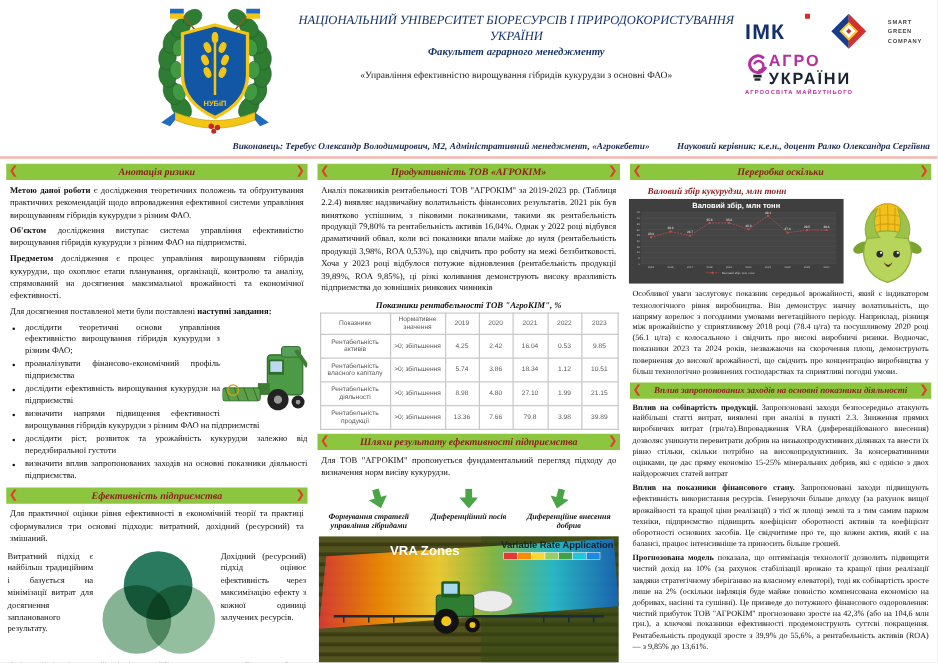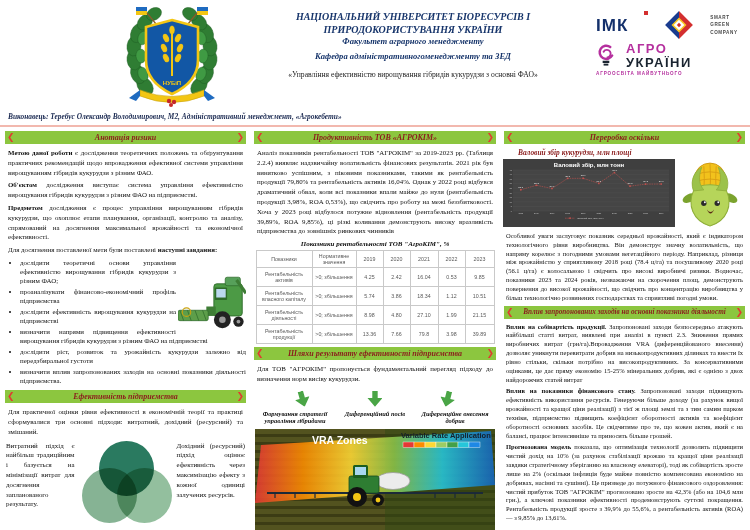--- a/index.html
+++ b/index.html
@@ -2,37 +2,37 @@
 <html><head>
 <meta charset="utf-8">
 <style>
   *{margin:0;padding:0;box-sizing:border-box}
   html,body{background:#e8e8e8}
   .poster{position:relative;width:750px;height:530px;background:#ffffff;overflow:hidden;
           font-family:"Liberation Serif",serif;color:#111}
   
   .emblem{position:absolute;left:112px;top:4px;width:120px;height:104px}
   .hdr-center{position:absolute;left:236px;top:10px;width:354px;text-align:center}
-  .uni{font-size:10px;font-weight:bold;font-style:italic;color:#17356b;line-height:1.3}
+  .uni{font-size:10px;font-weight:normal;font-style:italic;color:#17356b;line-height:1.3}
   .fac{margin-top:0;font-size:8.6px;font-weight:bold;font-style:italic;color:#17356b}
   .dep{margin-top:5px;font-size:8.6px;font-weight:bold;font-style:italic;color:#17356b}
   .topic{margin-top:9px;font-size:7.6px;color:#222}
   .hdr-logos{position:absolute;right:2px;top:10px;width:152px;font-family:"Liberation Sans",sans-serif}
   .imk-row{display:flex;align-items:center;gap:16px}
   .imk-name{font-weight:800;font-size:17px;color:#14306b;letter-spacing:1px;line-height:1}
   .imk-dot{width:4px;height:4px;background:#d32f2f;align-self:flex-start;margin-top:1px}
   .imk-diamond{width:30px;height:30px}
   .imk-tag{font-size:4.6px;font-weight:bold;color:#4a4a4a;letter-spacing:.6px;line-height:1.6}
   .imk-tag span{display:block}
-  .agro-row{display:flex;align-items:center;gap:11px;margin-top:2px}
+  .agro-row{display:flex;align-items:flex-start;gap:0;margin-top:2px}
   .agro-icon{width:19px;height:25px}
   .agro1{font-weight:800;font-size:13px;color:#b5309e;letter-spacing:1.5px;line-height:1.05}
   .agro2{font-weight:800;font-size:13px;color:#1a2430;letter-spacing:1.5px;line-height:1.05}
   .agro-tag{font-size:4.6px;color:#b5309e;font-weight:bold;letter-spacing:.9px;margin-top:2px}
-  .byline{position:absolute;top:112px;left:8px;right:6px;display:flex;justify-content:flex-start;
+  .byline{position:absolute;top:112px;left:8px;right:6px;display:flex;justify-content:flex-end;
           gap:22px;font-weight:bold;font-style:italic;font-size:7.4px;color:#1b2a52}
   .hdr-rule{position:absolute;top:125px;left:0;width:750px;height:2px;background:#f2b8ae}
   
   .col{position:absolute;top:128px;height:402px}
   .col-l{left:3px;width:245px}
   .col-m{left:252px;width:246px}
   .col-r{left:502px;width:245px}
   .banner{position:relative;height:13px;background:#8cc63f;margin:3px 2px 4px;
           display:flex;align-items:center;justify-content:center}
   .bt{font-size:8px;font-weight:bold;font-style:italic;color:#8b1d1d;white-space:nowrap}
@@ -121,21 +121,20 @@
     <g fill="#c62828">
       <circle cx="57" cy="97" r="2.2"></circle>
         <circle cx="62" cy="98" r="2.2"></circle>
         <circle cx="59" cy="101" r="2"></circle>
     </g>
   </svg>
 
   <div class="hdr-center">
     <div class="uni">НАЦІОНАЛЬНИЙ УНІВЕРСИТЕТ БІОРЕСУРСІВ І ПРИРОДОКОРИСТУВАННЯ УКРАЇНИ</div>
     <div class="fac">Факультет аграрного менеджменту</div>
-    <div class="dep">Кафедра адміністративногоменеджменту та ЗЕД</div>
     <div class="topic">«Управління ефективністю вирощування гібридів кукурудзи з основні ФАО»</div>
   </div>
 
   <div class="hdr-logos">
     <div class="imk-row">
       <span class="imk-name">ІМК</span>
       <span class="imk-dot"></span>
       <svg class="imk-diamond" viewBox="0 0 28 28">
         <polygon points="14,5 23,14 14,23 5,14" fill="#f9c623"></polygon>
         <polygon points="14,1 1,14 14,27 14,21 7,14 14,7" fill="#1a3c8f"></polygon>
@@ -159,20 +158,21 @@
       <div class="agro-words">
         <div class="agro1">АГРО</div>
         <div class="agro2">УКРАЇНИ</div>
       </div>
     </div>
     <div class="agro-tag">АГРООСВІТА МАЙБУТНЬОГО</div>
   </div>
 
   <div class="byline">
     <span>Виконавець: Теребус Олександр Володимирович, М2, Адміністративний менеджмент, «Агрокебети»</span>
+    <span>Науковий керівник: к.е.н., доцент Ралко Олександра Сергіївна</span>
   </div>
   <div class="hdr-rule"></div>
 
   <div class="col col-l">
     <div class="banner">
       <span class="arrL">❮</span>
       <span class="bt">Анотація ризики</span>
       <span class="arrR">❯</span>
     </div>
     <p class="p"><b>Метою даної роботи</b> <span>є дослідження теоретичних положень та обґрунтування практичних рекомендацій щодо впровадження ефективної системи управління вирощуванням гібридів кукурудзи з різним ФАО.</span></p>
@@ -349,21 +349,21 @@
       </g>
     </svg>
   </div>
 
   <div class="col col-r">
     <div class="banner">
       <span class="arrL">❮</span>
       <span class="bt">Переробка оскільки</span>
       <span class="arrR">❯</span>
     </div>
-    <div class="chart-cap">Валовий збір кукурудзи, млн площі</div>
+    <div class="chart-cap">Валовий збір кукурудзи, млн тонн</div>
     <div class="chart-row">
       <svg id="gross-chart" viewBox="0 0 172 68">
           <rect width="172" height="68" fill="#3F3F3F"></rect>
           <rect x="10" y="11" width="156" height="41" fill="#454545"></rect>
           <line x1="10" y1="52" x2="166" y2="52" stroke="#5d5d5d" stroke-width="0.25"></line>
           <text x="8.8" y="52.8" font-size="2.1" fill="#c8c8c8" text-anchor="end" font-family="Liberation Sans, sans-serif">0</text>
           <line x1="10" y1="47.44444444444444" x2="166" y2="47.44444444444444" stroke="#5d5d5d" stroke-width="0.25"></line>
           <text x="8.8" y="48.24444444444444" font-size="2.1" fill="#c8c8c8" text-anchor="end" font-family="Liberation Sans, sans-serif">5</text>
           <line x1="10" y1="42.888888888888886" x2="166" y2="42.888888888888886" stroke="#5d5d5d" stroke-width="0.25"></line>
           <text x="8.8" y="43.68888888888888" font-size="2.1" fill="#c8c8c8" text-anchor="end" font-family="Liberation Sans, sans-serif">10</text>

